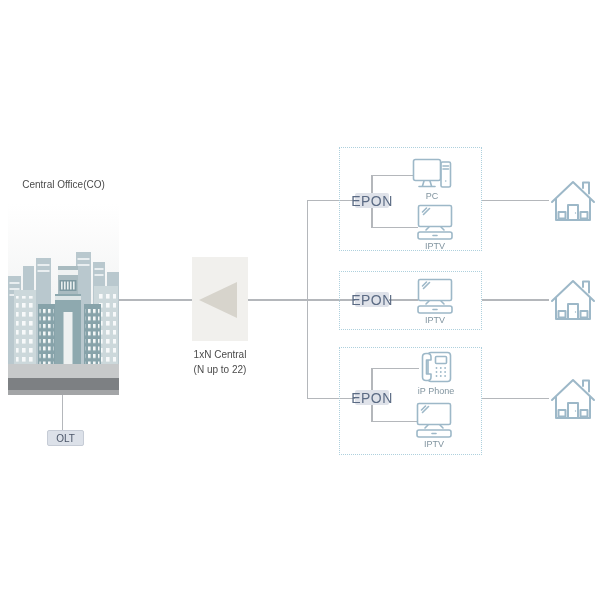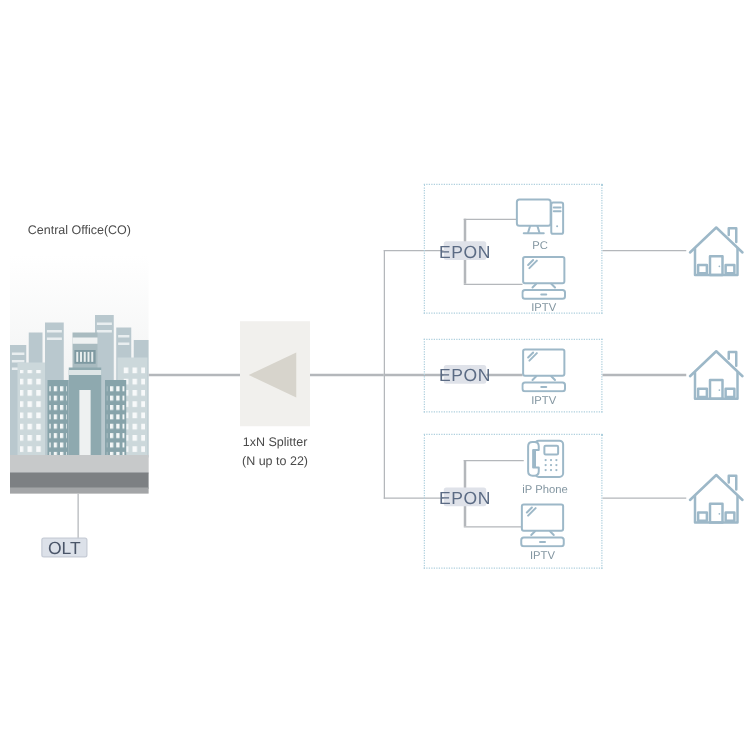--- a/index.html
+++ b/index.html
@@ -32,23 +32,23 @@
   }
   .dev-label{position:absolute;color:var(--dev-label);font-size:9px;text-align:center;white-space:nowrap;}
   .icon{position:absolute;}
   .icon svg{display:block;}
   .splitter{
     position:absolute;left:192px;top:257px;width:56px;height:84px;
     background:var(--splitter-fill);
   }
   .splitter svg{display:block;}
   .olt-box{
-    position:absolute;left:33px;top:430px;width:37px;height:16px;
+    position:absolute;left:47px;top:430px;width:37px;height:16px;
     background:var(--olt-fill);border:1px solid var(--olt-border);border-radius:2px;
-    color:#4a5568;font-size:14px;display:flex;align-items:center;justify-content:center;
+    color:#4a5568;font-size:10px;display:flex;align-items:center;justify-content:center;
   }
   .city{position:absolute;left:8px;top:204px;width:111px;height:191px;}
 </style>
 </head>
 <body>
 
 <div class="canvas">
 
   <div class="txt" style="left:8px;top:179px;width:111px;">Central Office(CO)</div>
 
@@ -131,21 +131,21 @@
   <div class="v-line" style="left:306.5px;top:199.5px;height:199px;"></div>
   <div class="h-line" style="left:307px;top:199.5px;width:48px;"></div>
   <div class="h-line" style="left:307px;top:299px;width:48px;"></div>
   <div class="h-line" style="left:307px;top:397.5px;width:48px;"></div>
 
   <div class="splitter">
     <svg width="56" height="84" viewBox="0 0 56 84">
       <path d="M7,43 L45,25 L45,61 Z" fill="#d7d4cc"></path>
     </svg>
   </div>
-  <div class="txt" style="left:170px;top:349px;width:100px;">1xN Splitter</div>
+  <div class="txt" style="left:170px;top:349px;width:100px;">1xN Central</div>
   <div class="txt" style="left:170px;top:364px;width:100px;">(N up to 22)</div>
 
   <div class="group-box" style="left:339px;top:147px;width:143px;height:104px;"></div>
   <div class="v-line" style="left:371px;top:175px;height:52px;"></div>
   <div class="h-line" style="left:371px;top:174.5px;width:42px;"></div>
   <div class="h-line" style="left:371px;top:226.5px;width:47px;"></div>
   <div class="epon-box" style="left:355px;top:193px;">EPON</div>
 
   <div class="icon" style="left:412px;top:158px;">
     <svg width="40" height="32" viewBox="0 0 40 32" fill="none" stroke="#9db8c8" stroke-width="1.6" stroke-linecap="round" stroke-linejoin="round">

